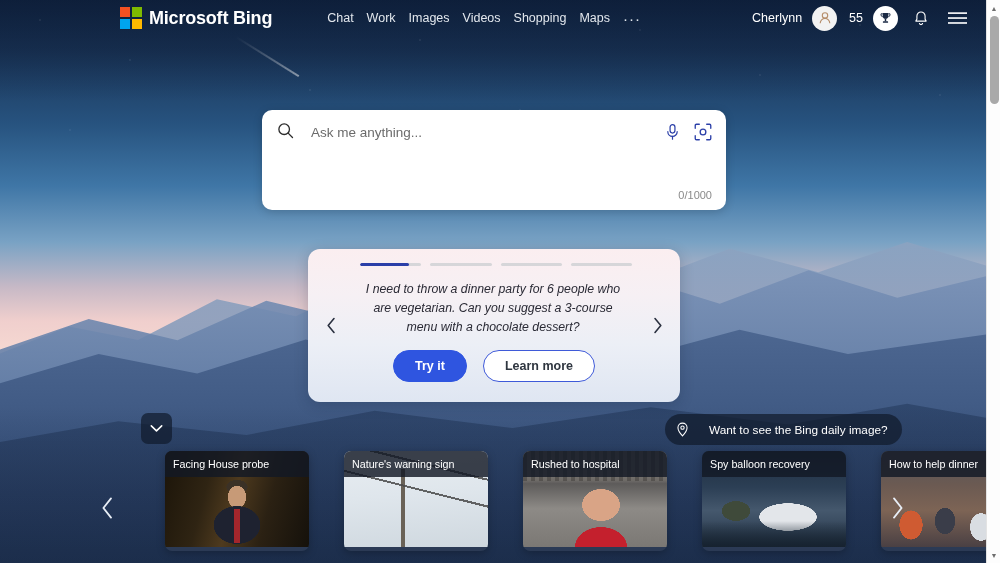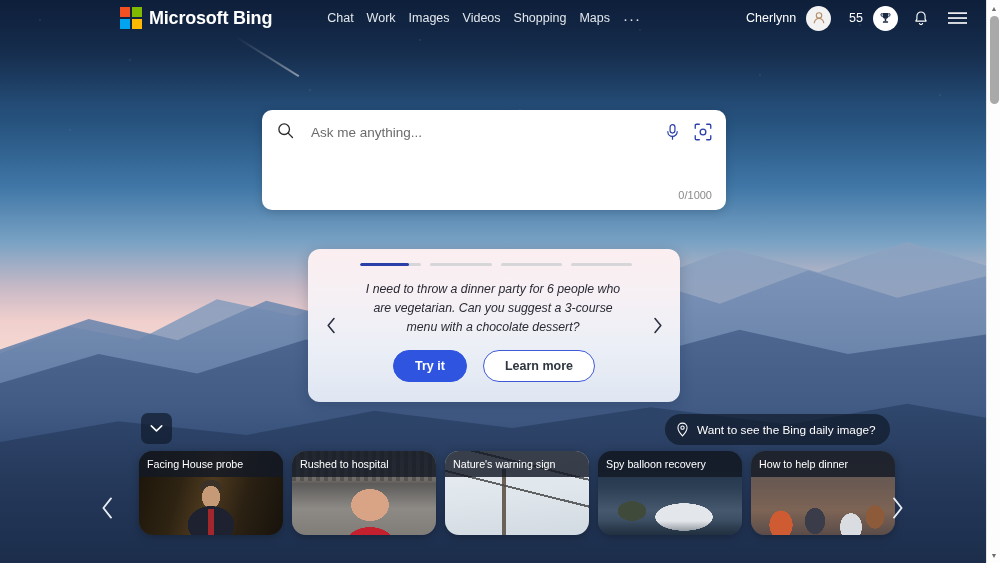--- a/index.html
+++ b/index.html
@@ -164,21 +164,21 @@
   }
   .user-name { font-size: 12.5px; color: #fff; white-space: nowrap; }
 
   .avatar {
     width: 25px; height: 25px; border-radius: 50%;
     background: #f2f2f2;
     display: flex; align-items: center; justify-content: center;
   }
   .avatar svg { display: block; }
 
-  .rewards-count { font-size: 12.5px; color: #fff; margin-left: 8px; }
+  .rewards-count { font-size: 12.5px; color: #fff; margin-left: 2px; }
 
   .rewards-badge {
     width: 25px; height: 25px; border-radius: 50%;
     background: #fff;
     display: flex; align-items: center; justify-content: center;
   }
 
   .icon-btn {
     width: 26px; height: 26px;
     display: flex; align-items: center; justify-content: center;
@@ -281,21 +281,21 @@
   }
   .card-arrow.left { left: 12px; }
   .card-arrow.right { right: 12px; }
 
   
   .daily-pill {
     position: absolute;
     left: 665px; top: 414px;
     height: 31px;
     padding: 0 14px 0 11px;
-    display: flex; align-items: center; gap: 8px;
+    display: flex; align-items: center; gap: 20px;
     background: rgba(16,26,43,.72);
     border-radius: 16px;
     color: #fff;
     font-size: 11.8px;
     white-space: nowrap;
     z-index: 20;
     cursor: pointer;
   }
 
   
@@ -313,27 +313,28 @@
 
   
   .news-strip {
     position: absolute;
     left: 139px; top: 451px;
     display: flex; gap: 9px;
     z-index: 20;
   }
 
   .news-card {
-    width: 144px; height: 84px;
-    border-radius: 14px;
+    width: 144px; height: 100px;
+    border-radius: 7px;
     overflow: hidden;
     position: relative;
     box-shadow: 0 2px 8px rgba(0,0,0,.25);
     cursor: pointer;
     background: #2b3a55;
+    margin-left: 26px;
   }
 
   .news-title {
     position: absolute;
     left: 0; top: 0; right: 0;
     height: 26px;
     background: rgba(18,24,36,.82);
     color: #fff;
     font-size: 10.7px;
     display: flex; align-items: center;
@@ -603,26 +604,26 @@
     </svg>
     <span>Want to see the Bing daily image?</span>
   </div>
 
   <div class="news-strip">
     <div class="news-card">
       <div class="news-img img-hearing"></div>
       <div class="news-title">Facing House probe</div>
     </div>
     <div class="news-card">
+      <div class="news-img img-birds"></div>
+      <div class="news-title">Nature's warning sign</div>
+    </div>
+    <div class="news-card">
       <div class="news-img img-stadium"></div>
       <div class="news-title">Rushed to hospital</div>
-    </div>
-    <div class="news-card">
-      <div class="news-img img-birds"></div>
-      <div class="news-title">Nature's warning sign</div>
     </div>
     <div class="news-card">
       <div class="news-img img-balloon"></div>
       <div class="news-title">Spy balloon recovery</div>
     </div>
     <div class="news-card">
       <div class="news-img img-crowd"></div>
       <div class="news-title">How to help dinner</div>
     </div>
   </div>

